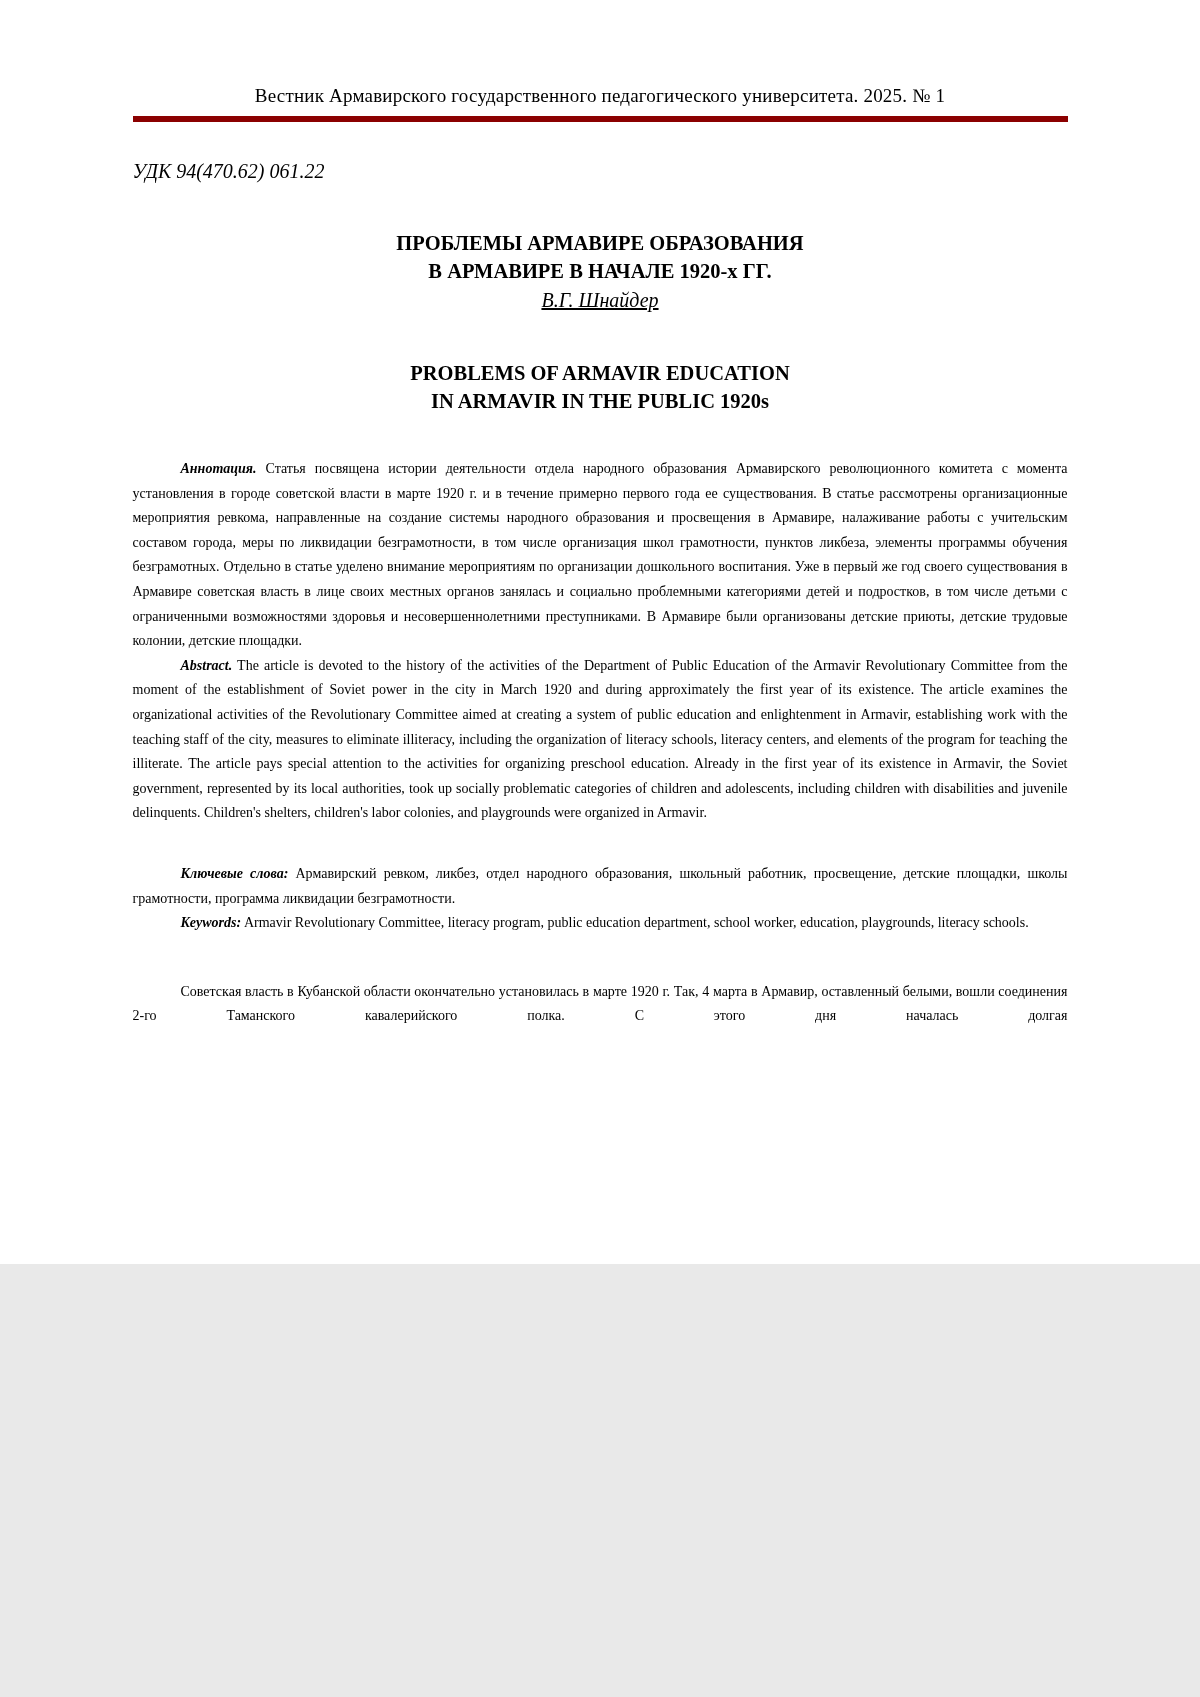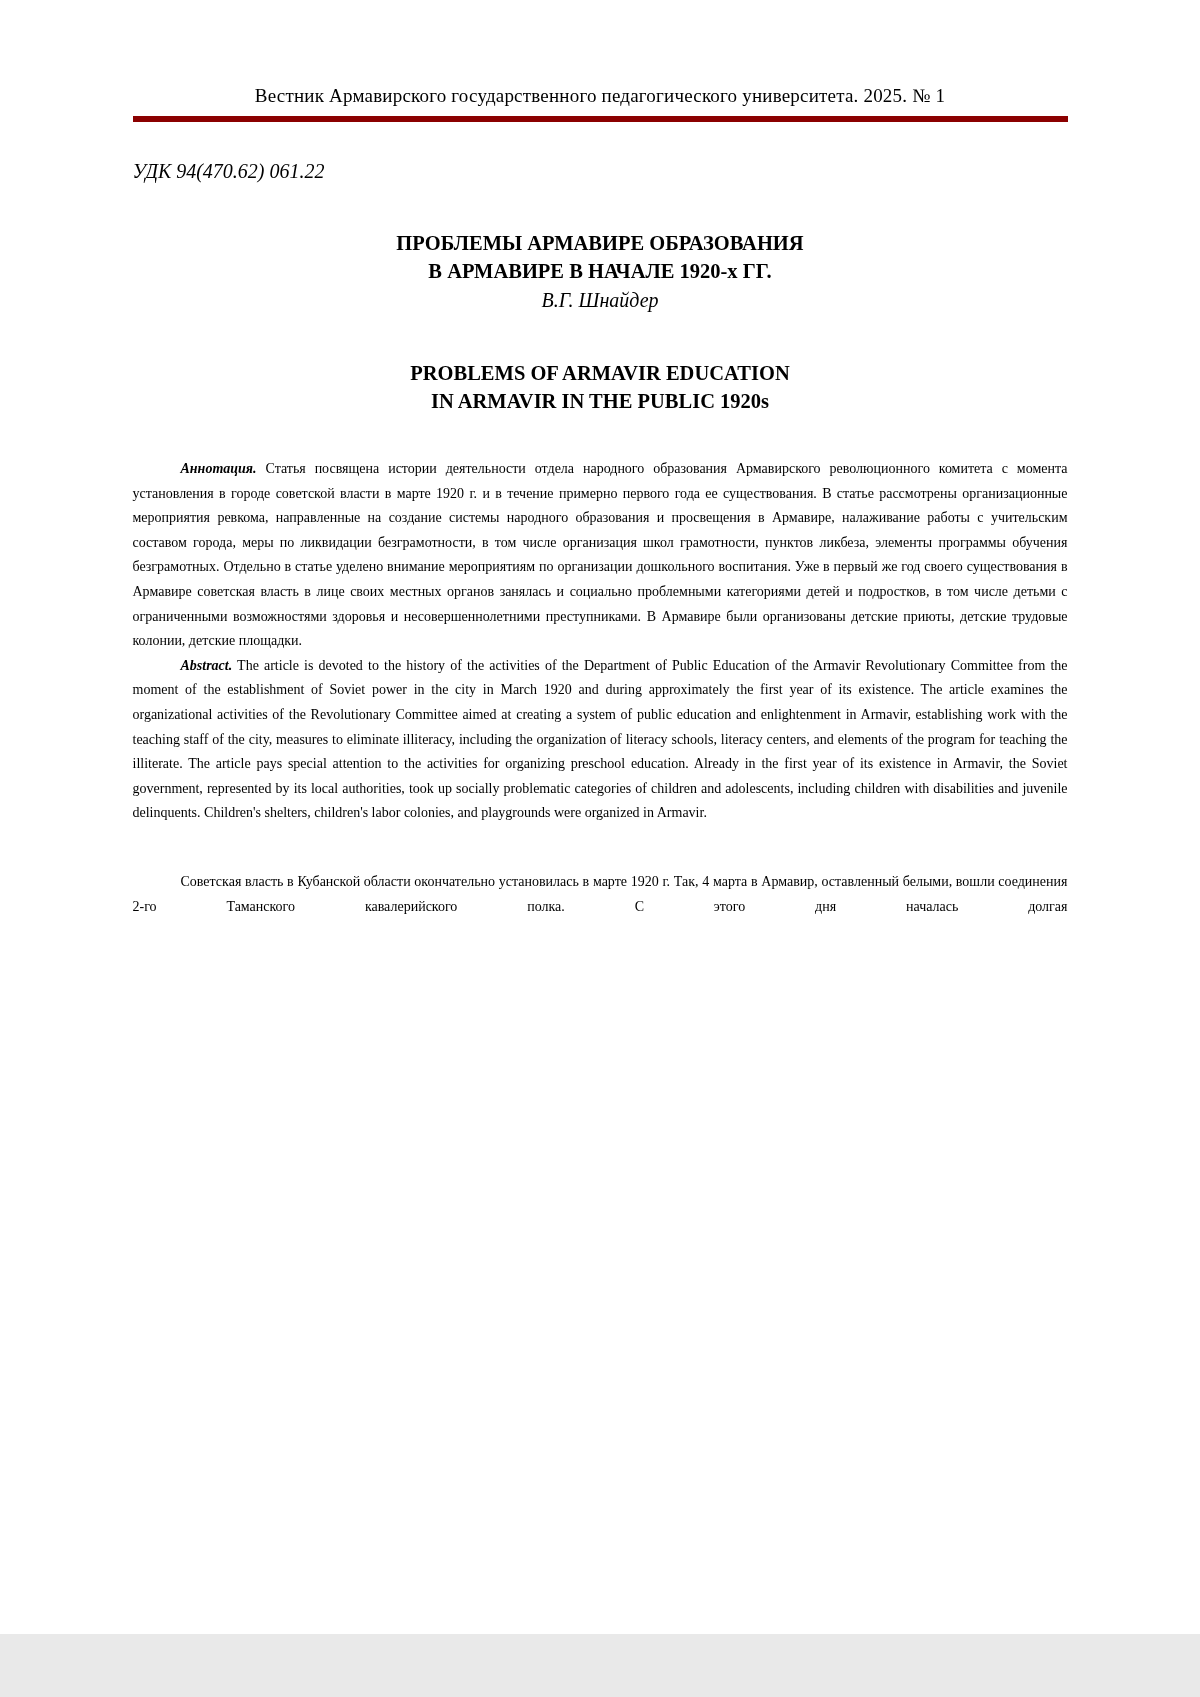--- a/index.html
+++ b/index.html
@@ -1,20 +1,20 @@
 <!DOCTYPE html>
 <html><head>
 <meta charset="utf-8">
 <style>
   * { box-sizing: border-box; }
   html, body { margin: 0; padding: 0; background: #e9e9e9; }
   body { font-family: "Liberation Serif", "DejaVu Serif", serif; color: #000; }
   .page {
     width: 1200px;
-    height: 1634px;
+    height: 1264px;
     margin: 0 auto;
     background: #ffffff;
     position: relative;
     overflow: hidden;
   }
   .running-header {
     padding-top: 85px;
     text-align: center;
     font-size: 19px;
     letter-spacing: 0.2px;
@@ -41,20 +41,21 @@
     font-size: 20.5px;
     line-height: 28px;
   }
   .title-en { margin-top: 46px; }
   .author {
     margin: 2px 0 0 0;
     text-align: center;
     font-style: italic;
     font-size: 20px;
     line-height: 26px;
+    text-decoration: underline;
   }
   .para {
     margin: 0;
     font-size: 14px;
     line-height: 24.6px;
     text-align: justify;
     text-indent: 48px;
   }
   .annotation-block { margin-top: 42px; }
   .kw-block { margin-top: 36px; }
@@ -96,20 +97,28 @@
         <span class="label">Аннотация.</span>
         <span>Статья посвящена истории деятельности отдела народного образования Армавирского революционного комитета с момента установления в городе советской власти в марте 1920 г. и в течение примерно первого года ее существования. В статье рассмотрены организационные мероприятия ревкома, направленные на создание системы народного образования и просвещения в Армавире, налаживание работы с учительским составом города, меры по ликвидации безграмотности, в том числе организация школ грамотности, пунктов ликбеза, элементы программы обучения безграмотных. Отдельно в статье уделено внимание мероприятиям по организации дошкольного воспитания. Уже в первый же год своего существования в Армавире советская власть в лице своих местных органов занялась и социально проблемными категориями детей и подростков, в том числе детьми с ограниченными возможностями здоровья и несовершеннолетними преступниками. В Армавире были организованы детские приюты, детские трудовые колонии, детские площадки.</span>
       </p>
       <p class="para">
         <span class="label">Abstract.</span>
         <span>The article is devoted to the history of the activities of the Department of Public Education of the Armavir Revolutionary Committee from the moment of the establishment of Soviet power in the city in March 1920 and during approximately the first year of its existence. The article examines the organizational activities of the Revolutionary Committee aimed at creating a system of public education and enlightenment in Armavir, establishing work with the teaching staff of the city, measures to eliminate illiteracy, including the organization of literacy schools, literacy centers, and elements of the program for teaching the illiterate. The article pays special attention to the activities for organizing preschool education. Already in the first year of its existence in Armavir, the Soviet government, represented by its local authorities, took up socially problematic categories of children and adolescents, including children with disabilities and juvenile delinquents. Children's shelters, children's labor colonies, and playgrounds were organized in Armavir.</span>
       </p>
     </div>
 
     <div class="kw-block">
+      <p class="para">
+        <span class="label">Ключевые слова:</span>
+        <span>Армавирский ревком, ликбез, отдел народного образования, школьный работник, просвещение, детские площадки, школы грамотности, программа ликвидации безграмотности.</span>
+      </p>
+      <p class="para">
+        <span class="label">Keywords:</span>
+        <span>Armavir Revolutionary Committee, literacy program, public education department, school worker, education, playgrounds, literacy schools.</span>
+      </p>
     </div>
 
     <div class="body-block">
       <p class="para body-para">Советская власть в Кубанской области окончательно установилась в марте 1920 г. Так, 4 марта в Армавир, оставленный белыми, вошли соединения 2-го Таманского кавалерийского полка. С этого дня началась долгая</p>
     </div>
 
 
   </div>
 </div>
 

